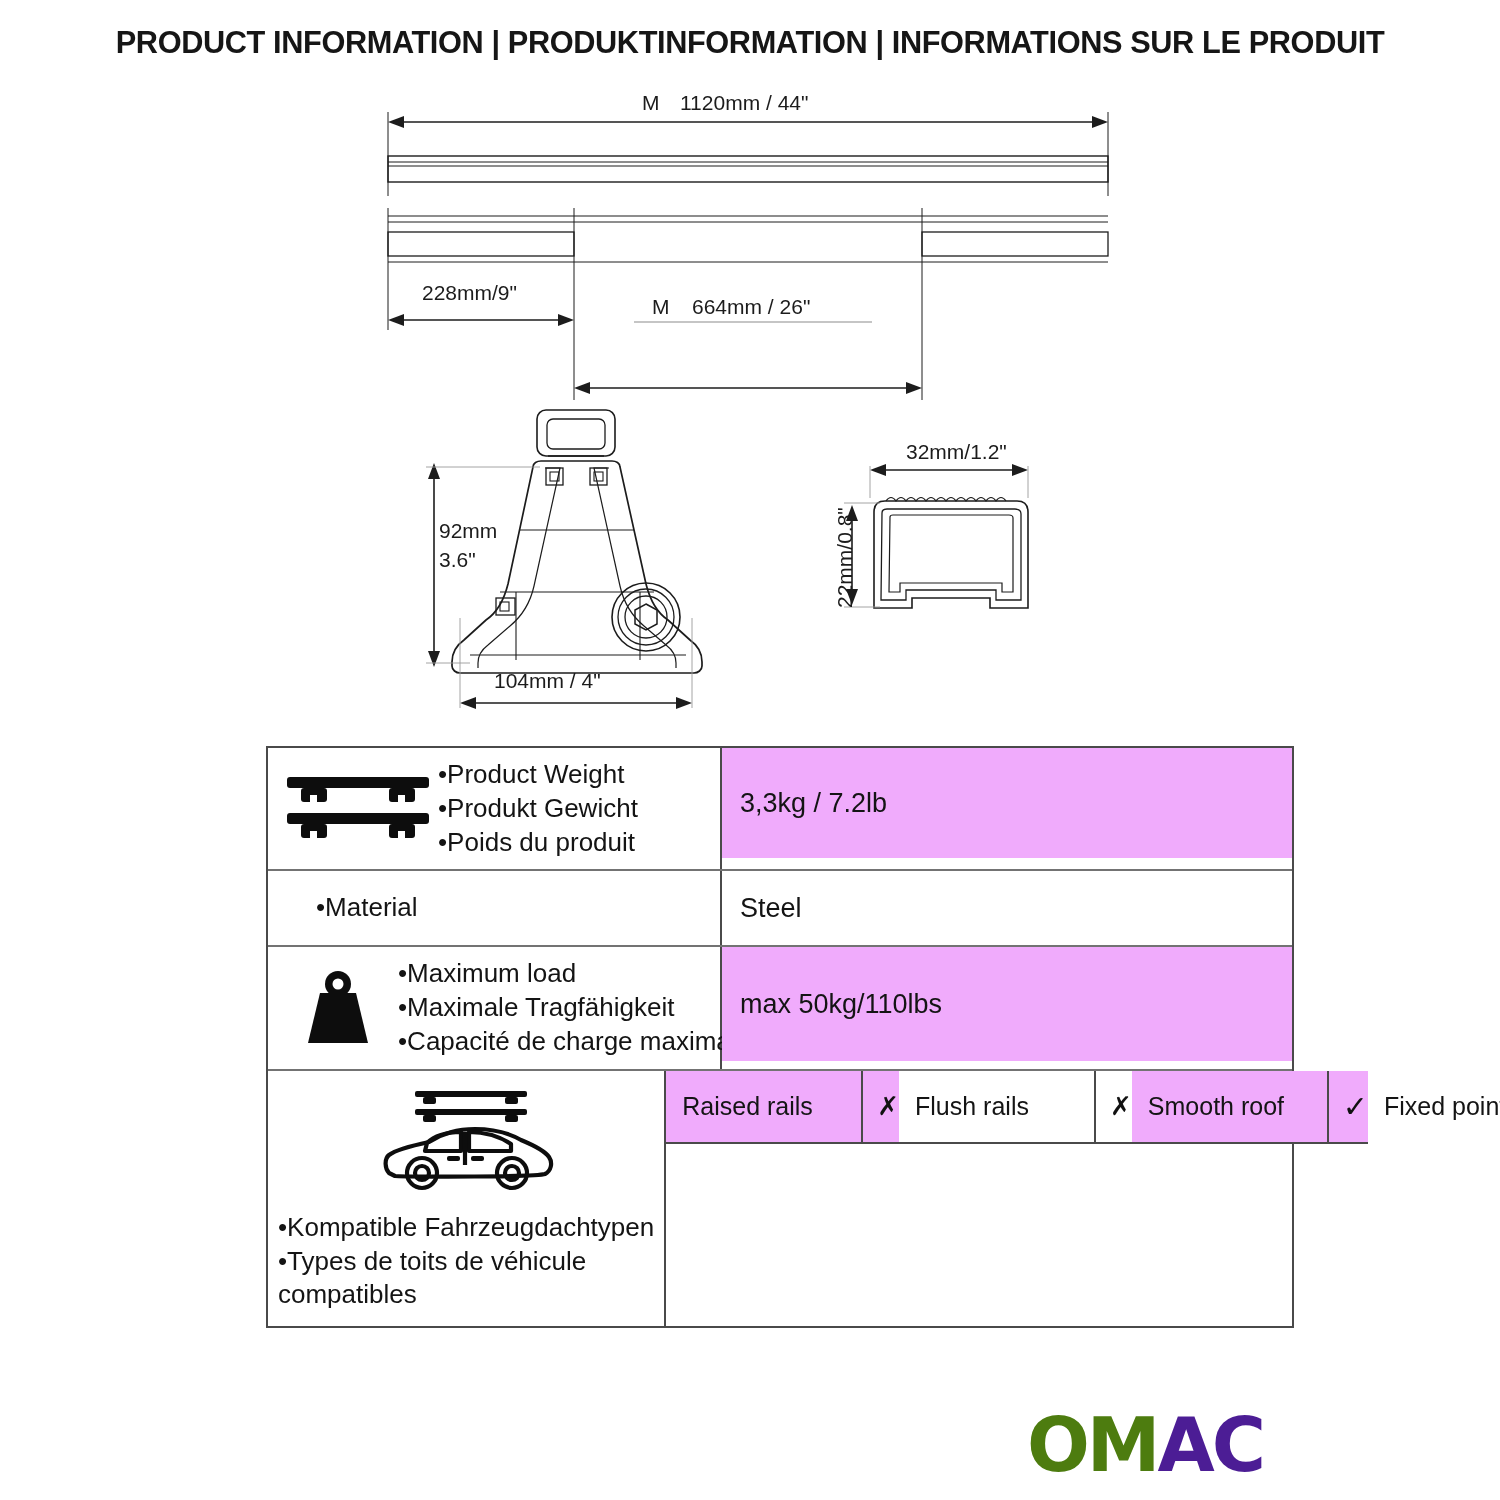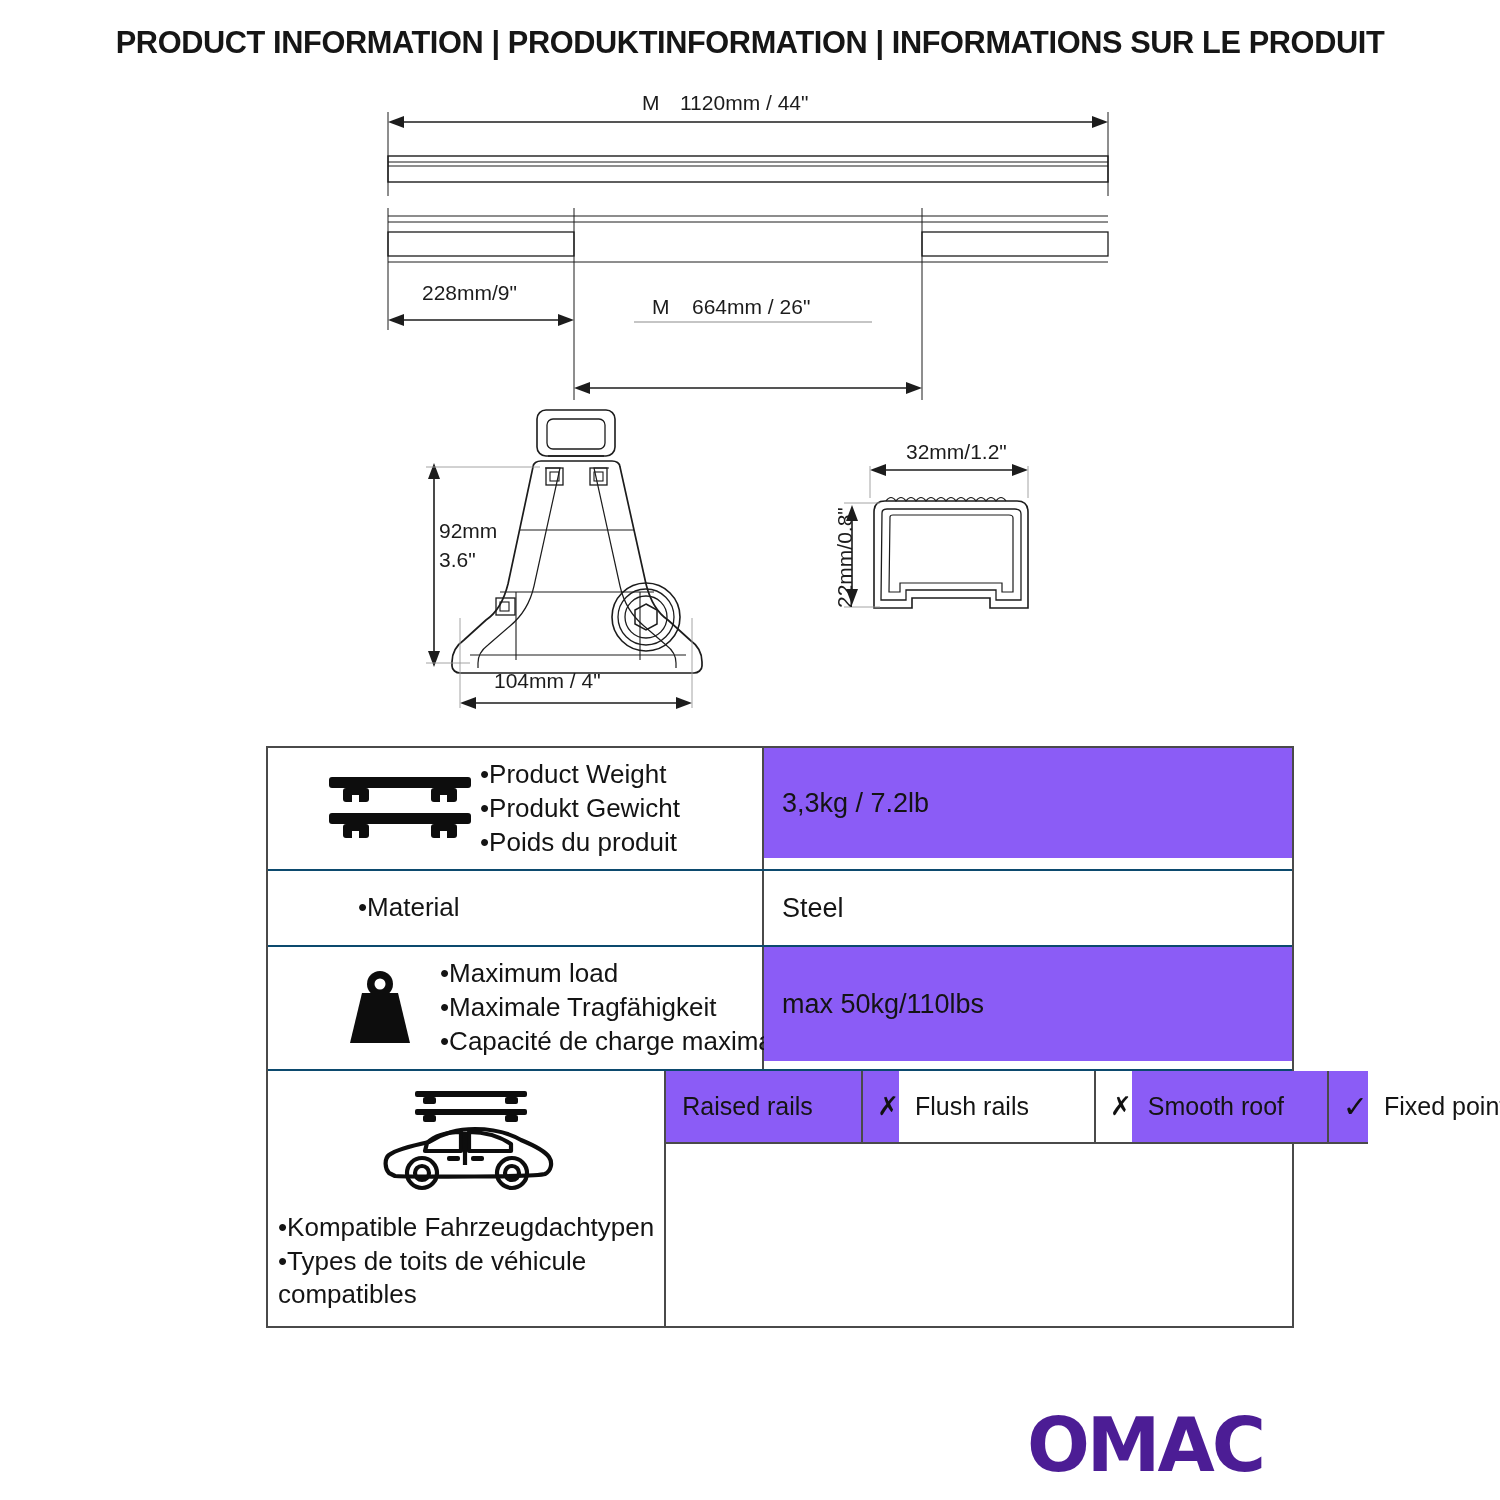--- a/index.html
+++ b/index.html
@@ -32,36 +32,36 @@
   }
 
   
   .tbl{
     position:absolute;left:266px;top:746px;
     width:1028px;
     border:2px solid #4a4a4a;
     box-sizing:border-box;
     background:#fff;
   }
-  .row{display:flex;border-bottom:2px solid #0c4a6e;padding-left:42px;}
+  .row{display:flex;border-bottom:2px solid #737373;}
   .row:last-child{border-bottom:none;}
   .cell-left{
     width:454px;box-sizing:border-box;
     border-right:2px solid #4a4a4a;
     display:flex;align-items:center;
     padding:10px 6px 10px 10px;
     background:#fff;
   }
   .cell-right{
     flex:1;box-sizing:border-box;
     display:flex;align-items:center;
     padding:10px 18px;
     font-size:27px;color:#141414;
   }
-  .shaded{background:#8b5cf6;}
+  .shaded{background:#f0abfc;}
   .icon-box{
     width:160px;min-width:160px;display:flex;align-items:center;justify-content:center;
   }
   .labels{
     font-size:26px;line-height:1.30;color:#141414;
     font-family:"Liberation Sans","DejaVu Sans",sans-serif;
   }
   .labels div{white-space:nowrap;}
   .labels.wrapok div{white-space:normal;}
 
@@ -92,21 +92,21 @@
   .bigcheck{font-size:62px;line-height:1;font-weight:bold;color:#0d0d0d;
     font-family:"DejaVu Sans",sans-serif;}
 
   
   .logo{
     position:absolute;right:36px;bottom:18px;
     font-size:74px;font-weight:bold;letter-spacing:-3px;
     font-family:"DejaVu Sans","Liberation Sans",sans-serif;
     line-height:1;
   }
-  .logo .om{color:#4c1d95;}
+  .logo .om{color:#4d7c0f;}
   .logo .ac{color:#4c1d95;}
 </style>
 </head>
 <body>
 
 <div class="page">
 
   <div class="title">PRODUCT INFORMATION | PRODUKTINFORMATION | INFORMATIONS SUR LE PRODUIT</div>
 
   <div class="draw">

